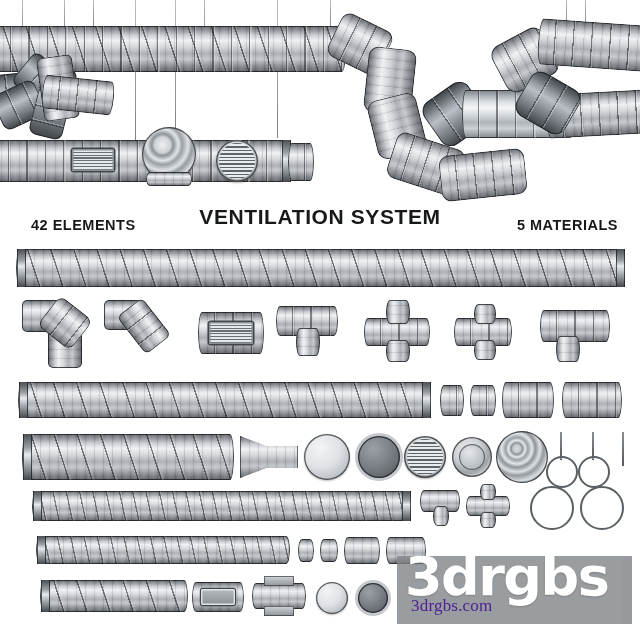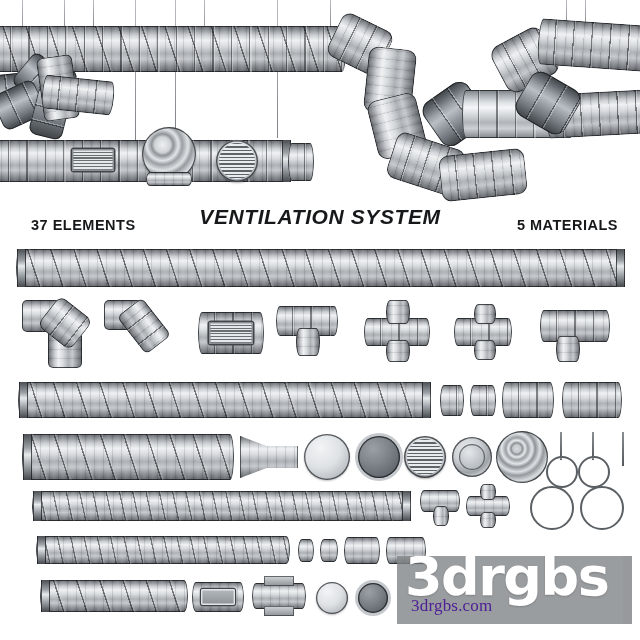--- a/index.html
+++ b/index.html
@@ -166,21 +166,21 @@
 
   
   .ttl {
     position: absolute;
     color: #16181a;
     font-weight: bold;
     letter-spacing: 0.4px;
     white-space: nowrap;
     user-select: none;
   }
-  #title-main   { left: 0; right: 0; top: 205px; text-align: center; font-size: 21px; letter-spacing: 0.6px; font-style: italic; }
+  #title-main   { left: 0; right: 0; top: 205px; text-align: center; font-size: 21px; letter-spacing: 0.6px; }
   #title-sub    { left: 0; right: 0; top: 228px; text-align: center; font-size: 15px; letter-spacing: 1.1px; }
   #label-left   { left: 31px;  top: 217px; font-size: 14.5px; letter-spacing: 0.5px; }
   #label-right  { right: 22px; top: 217px; font-size: 14.5px; letter-spacing: 0.5px; }
   .disc-plain {
     position:absolute; border-radius:50%;
     background: radial-gradient(circle at 36% 30%, #f2f4f5 0%, #dfe2e5 45%, #b6bbc0 80%, #9ca1a6 100%);
     box-shadow: inset 0 0 0 1.3px rgba(28,31,34,.7), 0 1px 2px rgba(0,0,0,.25);
   }
   .disc-dark {
     position:absolute; border-radius:50%;
@@ -338,21 +338,21 @@
     <div class="duct metal-h" style="left:146px; top:172px; width:46px; height:14px;"></div>
 
     <div class="round-louver" style="left:216px; top:140px; width:42px; height:42px;"></div>
 
     <div class="duct metal-h" style="left:288px; top:143px; width:26px; height:38px;">
       <div class="ribs"></div>
     </div>
   </div>
 
   <div class="ttl" id="title-main">VENTILATION SYSTEM</div>
-  <div class="ttl" id="label-left">37 ELEMENTS</div>
+  <div class="ttl" id="label-left">42 ELEMENTS</div>
   <div class="ttl" id="label-right">5 MATERIALS</div>
 
   <div id="catalog">
 
     <div class="duct metal-h" style="left:16px; top:249px; width:608px; height:38px;">
       <div class="spiral"></div>
     </div>
     <div class="endcap" style="left:17px; top:249px; height:38px;"></div>
     <div class="endcap" style="left:616px; top:249px; height:38px;"></div>
 

